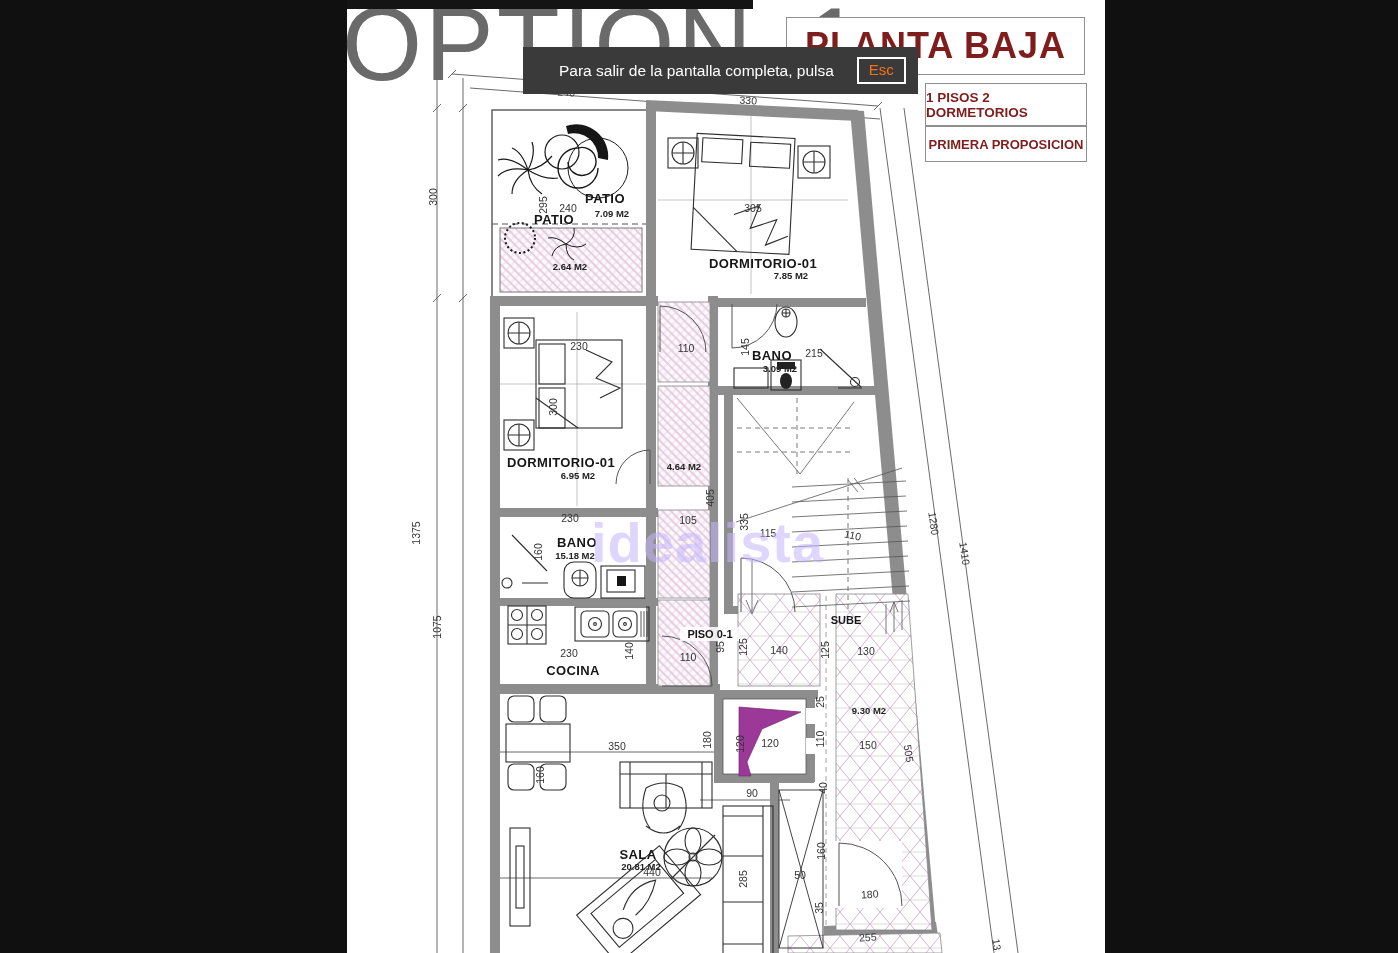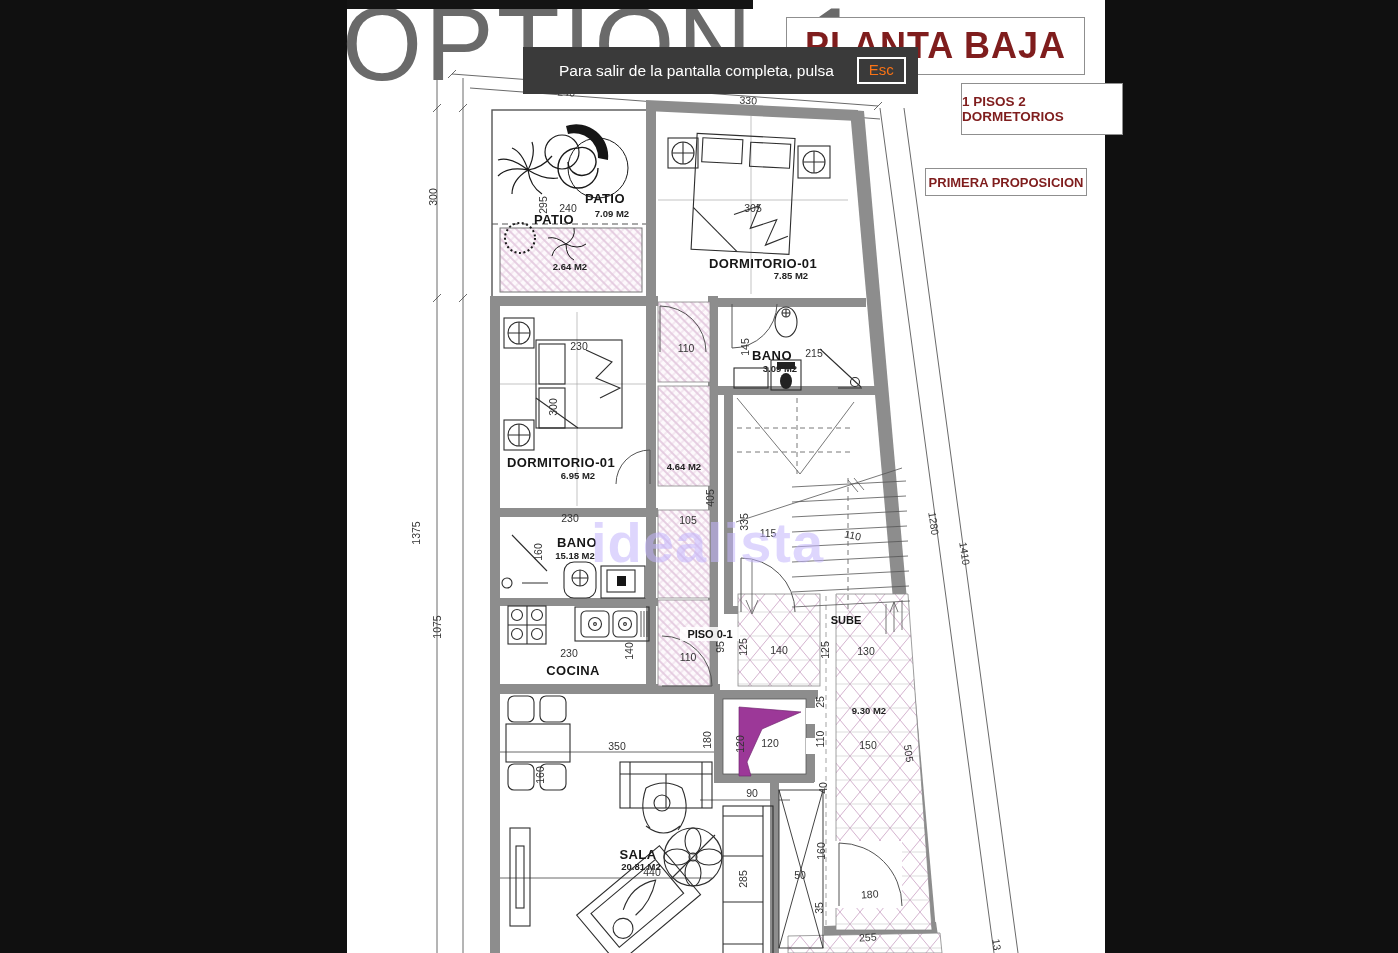--- a/index.html
+++ b/index.html
@@ -8,22 +8,22 @@
   .plan-image{position:absolute;left:347px;top:0;width:758px;height:953px;background:#ffffff;}
   .top-strip{position:absolute;left:347px;top:0;width:406px;height:9px;background:#141414;z-index:4;}
   .option-title{position:absolute;left:342px;top:-9px;z-index:3;font-size:103px;line-height:1.05;
        color:#6a6a6a;letter-spacing:3px;word-spacing:18px;font-weight:400;white-space:nowrap;}
   .toast{position:absolute;left:523px;top:47px;width:395px;height:47px;background:#3a3a3a;z-index:9;
        display:flex;align-items:center;box-sizing:border-box;padding-left:36px;color:#fff;font-size:15.5px;gap:10px;}
   .esc-key{margin-left:13px;border:2px solid #ffffff;padding:2px 10px 4px 10px;font-size:15px;color:#f97316;}
   .tbox{position:absolute;background:#fff;border:1px solid #8f8f8f;z-index:5;display:flex;
        align-items:center;justify-content:center;color:#7f1d1d;font-weight:bold;box-sizing:border-box;}
   .main-title{left:786px;top:17px;width:299px;height:58px;font-size:36px;letter-spacing:1px;}
-  .sub1{left:961px;top:83px;width:162px;height:52px;font-size:13.5px;}
-  .sub2{left:925px;top:126px;width:162px;height:28px;font-size:13px;margin-top:42px;}
+  .sub1{left:925px;top:83px;width:162px;height:43px;font-size:13.5px;}
+  .sub2{left:925px;top:126px;width:162px;height:36px;font-size:13px;}
   .watermark{position:absolute;left:591px;top:510px;z-index:6;font-size:56px;font-weight:bold;
        color:#c4b5fd;opacity:.55;letter-spacing:1px;pointer-events:none;}
   svg{position:absolute;left:0;top:0;}
   text{font-family:"Liberation Sans",sans-serif;text-anchor:middle;}
   .rm{font-weight:bold;font-size:13px;fill:#161616;letter-spacing:.4px;}
   .rs{font-weight:bold;font-size:11px;fill:#161616;}
   .ar{font-weight:bold;font-size:9.5px;fill:#222;}
   .dm{font-size:10.5px;fill:#333;}
   .thin{stroke:#444;stroke-width:.8;fill:none;}
   .guide{stroke:#9a9a9a;stroke-width:.6;fill:none;}

